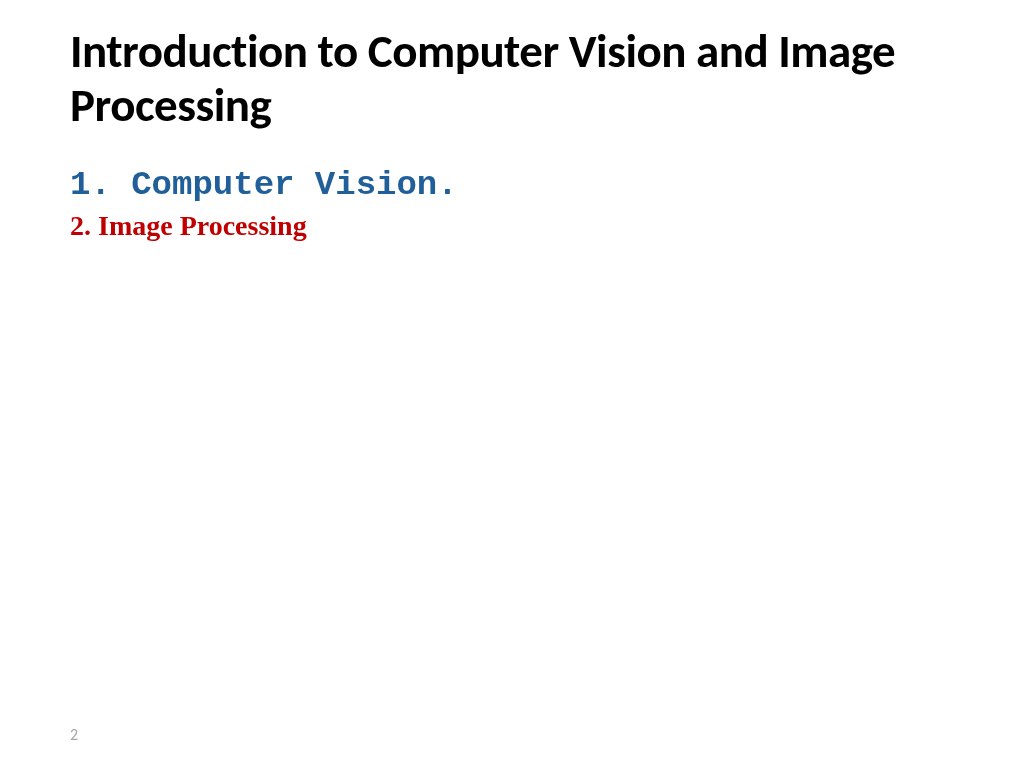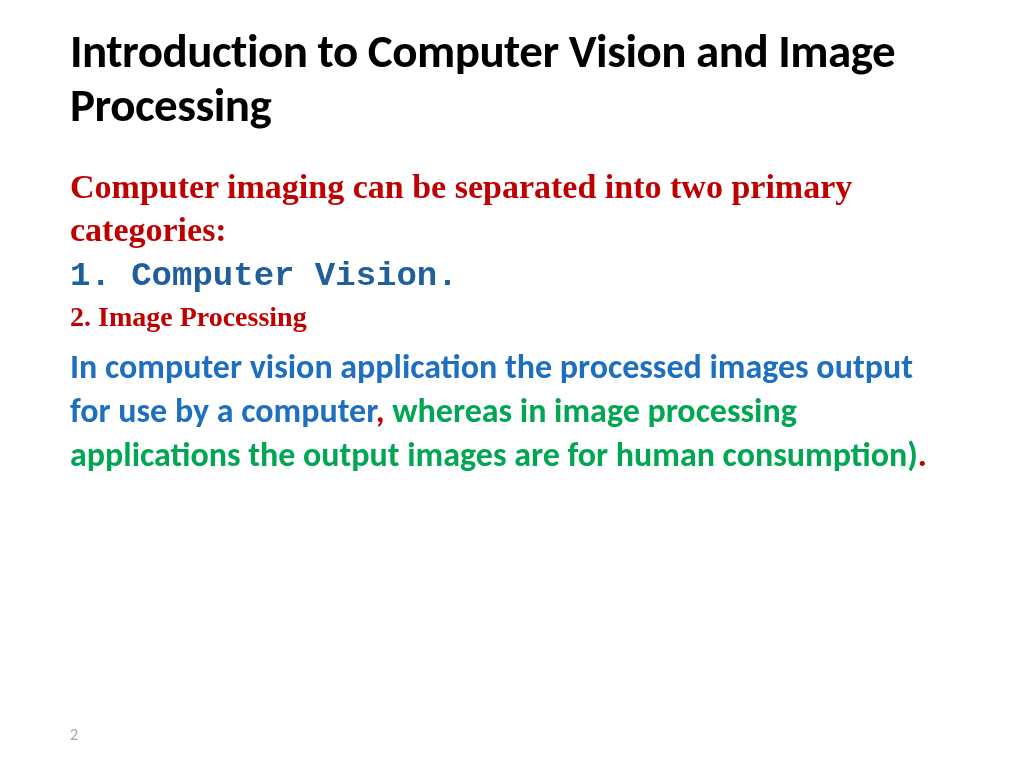--- a/index.html
+++ b/index.html
@@ -73,22 +73,20 @@
       font-size: 16px;
       color: #a6a6a6;
     }
   </style>
 </head>
 <body>
 
 <div class="slide-container">
   <h1 class="title">Introduction to Computer Vision and Image Processing</h1>
 
-  <p class="intro-text">Computer imaging can be separated into two primary categories:</p>
 
   <p class="list-item-1">1. Computer Vision.</p>
 
   <p class="list-item-2">2. Image Processing</p>
 
-  <p class="explanation"><span class="blue-text">In computer vision application the processed images output for use by a computer</span><span class="red-comma">, </span><span class="green-text">whereas in image processing applications the output images are for human consumption)</span><span class="red-period">.</span></p>
 </div>
 
 <div class="page-number">2</div>
 
 </body></html>

